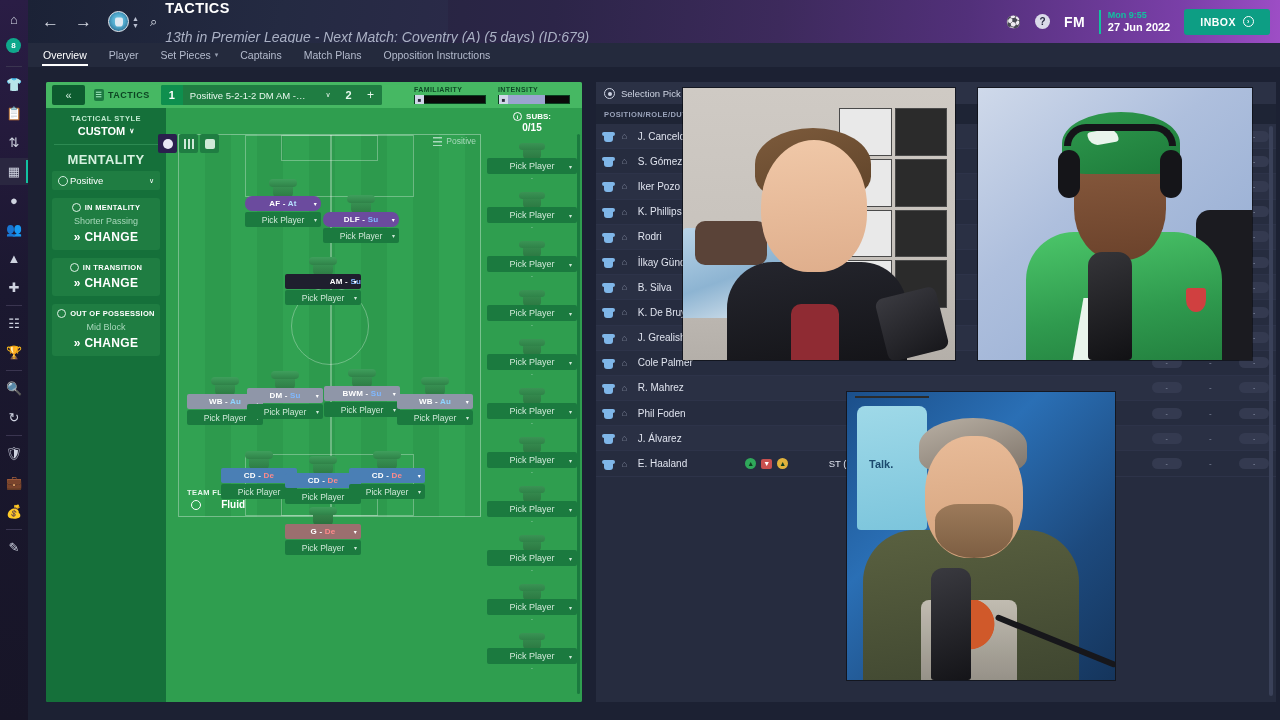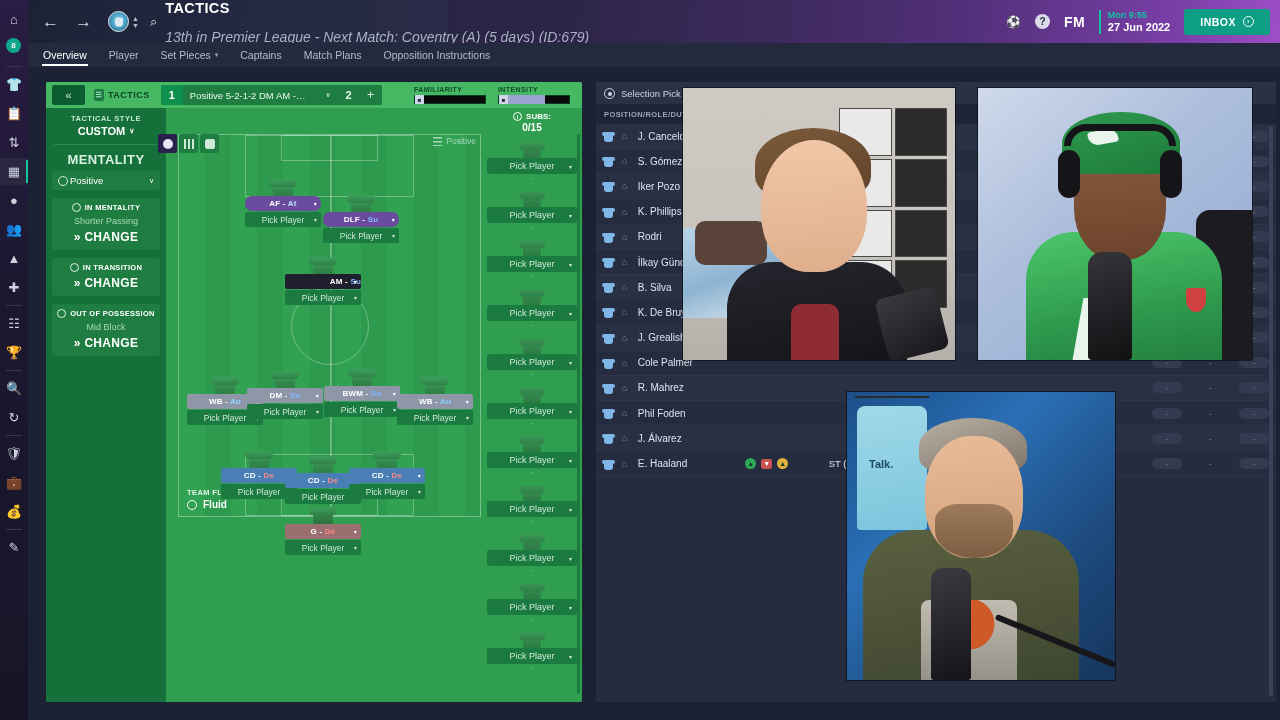--- a/index.html
+++ b/index.html
@@ -160,21 +160,21 @@
   .role-bar.att { background:#6b4b9e;border-radius:7px; }
   .role-bar.mid { background:#1f1f2e;justify-content:flex-end; }
   .role-bar.dm { background:#8f96a8; color:#fff; }
   .role-bar.cd { background:#4a7fb5; }
   .role-bar.gk { background:#9b6f6f; }
   .duty-su { color:#7fb8ff; } .duty-at { color:#b6e0ff; } .duty-de { color:#ff8a8a; } .duty-au { color:#8fd4ff; }
   .pick-bar { height:15px; border-radius:2px; background:#1b7a3f; display:flex; align-items:center; justify-content:center; position:relative; color:#cfe9d8; font-size:8.5px; margin-top:1px; }
   .pick-bar .cv { position:absolute; right:4px; font-size:6px; }
   .fluid { position:absolute; left:8px; bottom:6px; color:#fff; }
   .fluid-l { font-size:7.5px; font-weight:bold; letter-spacing:.4px; color:#e6f6ec; }
-  .fluid-v { font-size:10px; font-weight:bold; display:flex; align-items:center; gap:6px; margin-top:2px; }
+  .fluid-v { font-size:10px; font-weight:bold; display:flex; align-items:center; gap:20px; margin-top:2px;justify-content:center; }
   .fluid-v .dot { width:10px;height:10px;border-radius:50%;border:1.4px solid #fff; }
 
   .subs-col { width:100px; background:#2f9e4f; padding-top:4px; position:relative; }
   .subs-h { text-align:center; color:#fff; font-size:8px; font-weight:bold; display:flex; align-items:center; justify-content:center; gap:4px; }
   .subs-h .ic { width:9px;height:9px;border-radius:50%;border:1.2px solid #fff;font-size:6px;display:flex;align-items:center;justify-content:center; }
   .subs-c { text-align:center; color:#fff; font-size:10px; font-weight:bold; margin-top:1px; }
   .sub-item { margin-top:6px; }
   .sub-kit { width:26px;height:22px;margin:0 auto -3px; position:relative; }
   .sub-kit::before { content:""; position:absolute; left:4px; top:4px; width:18px; height:17px; border-radius:3px 3px 5px 5px; background:linear-gradient(180deg,#3a9354,#2b7741); }
   .sub-kit::after { content:""; position:absolute; left:0; top:4px; width:26px; height:7px; border-radius:4px; background:linear-gradient(180deg,#3a9354,#2f8248); }

